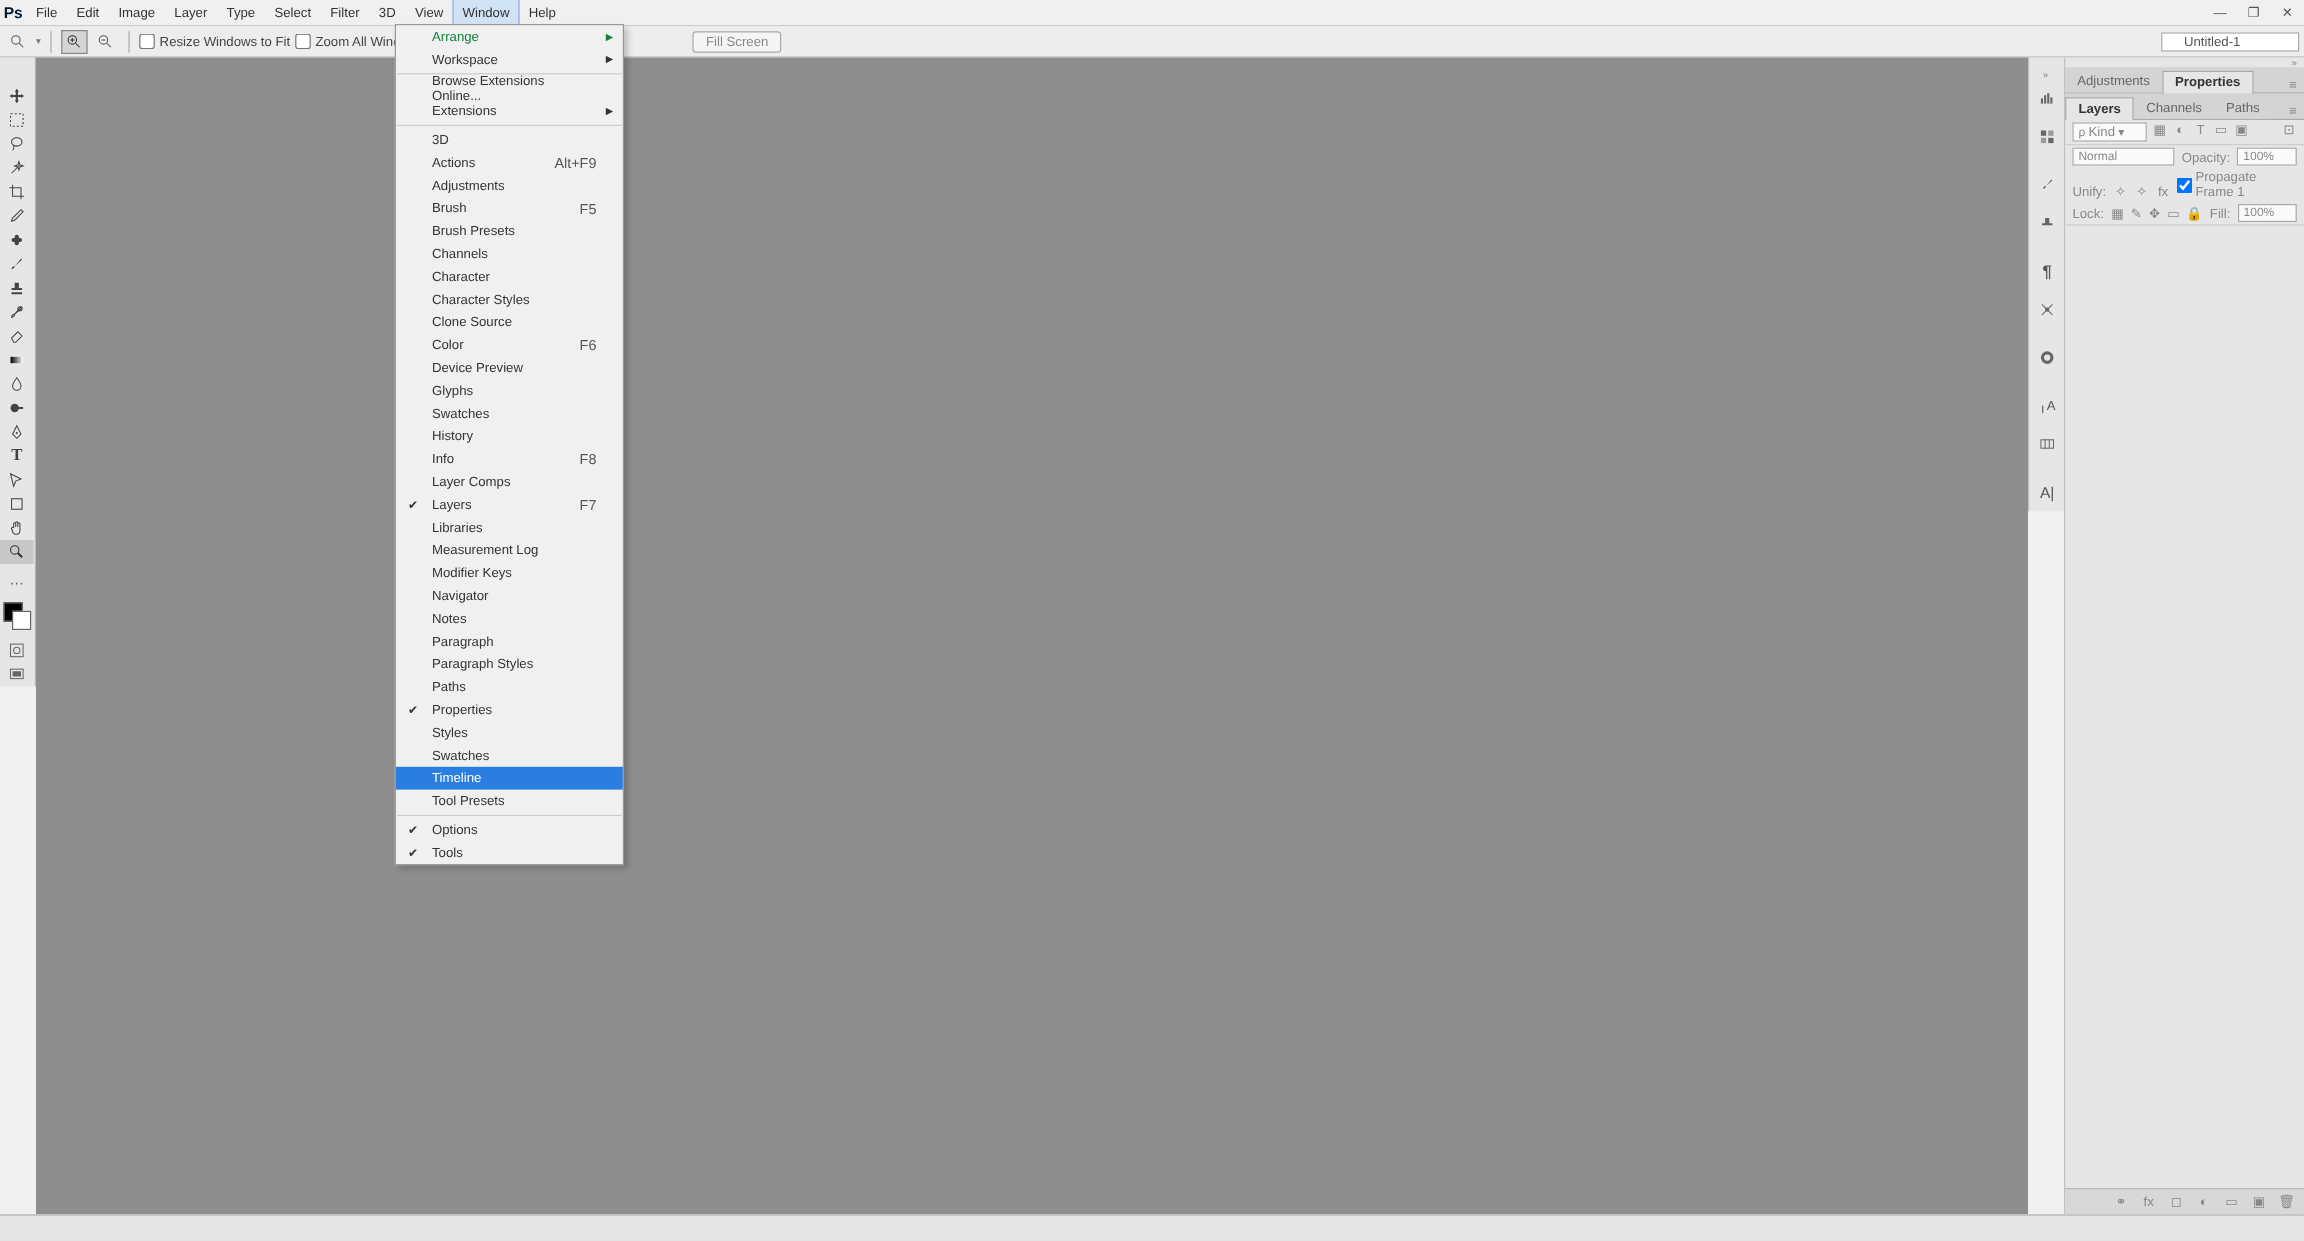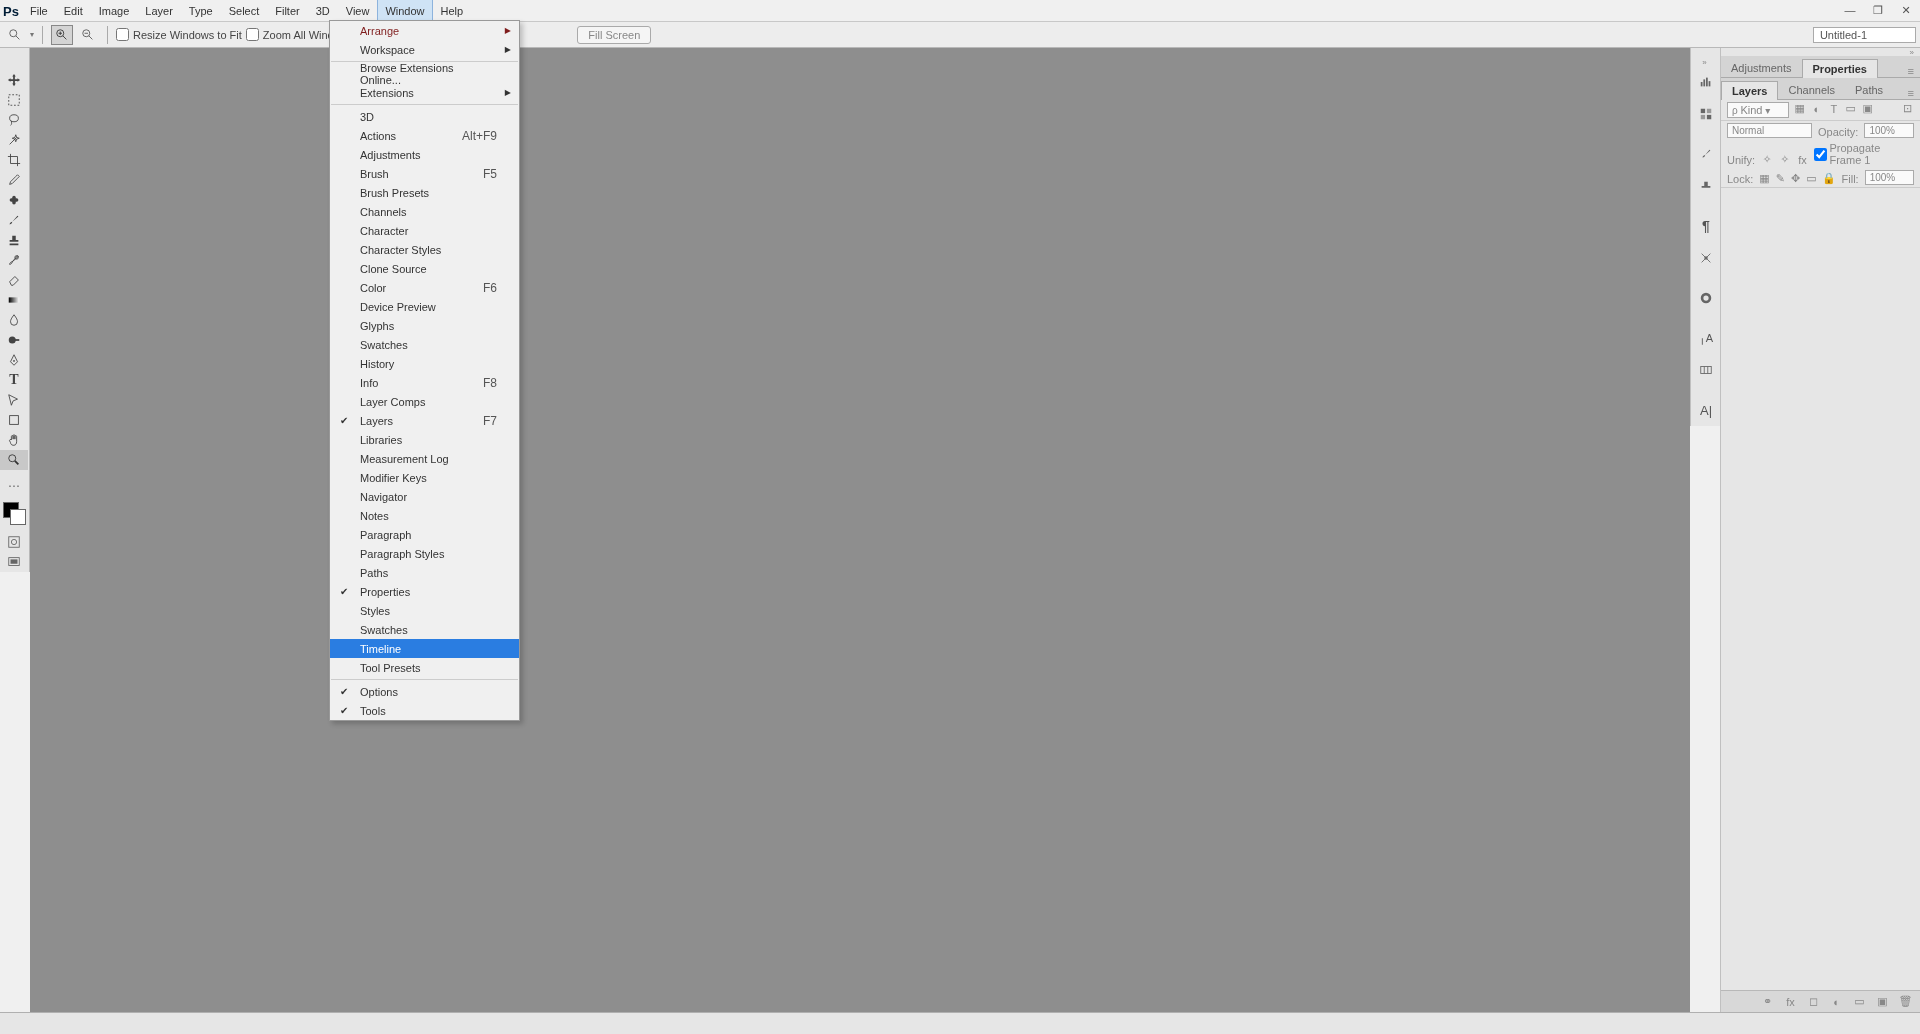--- a/index.html
+++ b/index.html
@@ -1,36 +1,36 @@
 <!DOCTYPE html>
 <html><head>
 <meta charset="utf-8">
 <style>
 *{margin:0;padding:0;box-sizing:border-box;font-family:"Segoe UI",Tahoma,sans-serif;font-size:11px;user-select:none}
 body{width:1920px;height:1034px;background:#f0f0f0;overflow:hidden;position:relative}
-.titlebar{height:22px;background:#f0f0f0;display:flex;align-items:flex-start;border-bottom:1px solid #c8c8c8}
+.titlebar{height:22px;background:#f0f0f0;display:flex;align-items:center;border-bottom:1px solid #c8c8c8}
 .ps-logo{width:22px;height:22px;display:flex;align-items:center;justify-content:center;color:#001d36;font-weight:bold;font-size:13px;font-family:Arial}
 .menubar{display:flex;align-items:center;height:22px}
 .menu-item{padding:0 8px;height:16px;display:flex;align-items:center;cursor:default;color:#333}
 .menu-item.active{background:#cfe3f5;border:1px solid #8db3dd;box-sizing:border-box;padding:17px 7px}
 .window-controls{margin-left:auto;display:flex}
 .win-btn{width:28px;height:20px;display:flex;align-items:center;justify-content:center;color:#555;font-size:11px}
 .optionsbar{height:26px;background:#ededed;border-bottom:1px solid #b8b8b8;display:flex;align-items:center;padding:0 4px;gap:4px}
 .opt-tool{width:22px;height:20px;display:flex;align-items:center;justify-content:center;border:1px solid transparent}
 .opt-tool.active{background:#d4d4d4;border:1px solid #888}
 .opt-sep{width:1px;height:18px;background:#aaa;margin:0 4px}
 .opt-check{display:flex;align-items:center;gap:4px;color:#444}
-.opt-doc{margin-left:auto;background:#fff;border:1px solid #aaa;padding:1px 48px 1px 6px;color:#555}
+.opt-doc{margin-left:auto;background:#fff;border:1px solid #aaa;padding:1px 48px 1px 18px;color:#555}
 .toolbar{position:absolute;left:0;top:48px;width:30px;background:#e6e6e6;border-right:1px solid #b8b8b8;padding-top:22px}
 .tool-btn{width:28px;height:20px;display:flex;align-items:center;justify-content:center;color:#444;position:relative}
 .tool-btn.active{background:#c8c8c8}
 .canvas{position:absolute;left:30px;top:48px;right:230px;bottom:22px;background:#8e8e8e}
 .dropdown{position:absolute;left:329px;top:20px;width:191px;background:#f0f0f0;border:1px solid #999;box-shadow:3px 3px 5px rgba(0,0,0,.2);z-index:100}
 .dd-item{height:19px;display:flex;align-items:center;padding:0 22px 0 30px;position:relative;color:#333;font-size:12px}
-.dd-item.disabled{color:#7f1d1d}
+.dd-item.disabled{color:#15803d}
 .dd-item.highlighted{background:#2a7de1;color:#fff}
 .dd-item .check{position:absolute;left:10px;font-size:10px}
 .dd-item .shortcut{margin-left:auto;color:#555;font-size:12px}
 .dd-item .arrow{position:absolute;right:8px;font-size:8px}
 .dd-sep{height:1px;background:#ccc;margin:2px 1px}
 .panel-dock{position:absolute;right:200px;top:48px;width:30px;background:#e6e6e6;border-left:1px solid #c0c0c0;padding-top:10px}
 .dock-btn{width:30px;height:32px;display:flex;align-items:center;justify-content:center;color:#555}
 .right-panels{position:absolute;right:0;top:48px;width:200px;bottom:22px;background:#e6e6e6;border-left:1px solid #c0c0c0;display:flex;flex-direction:column}
 .panel-tabs{display:flex;background:#d4d4d4;height:22px;align-items:flex-end;border-bottom:1px solid #aaa}
 .panel-tab{padding:3px 10px;color:#666;font-size:11px;background:#d4d4d4}

